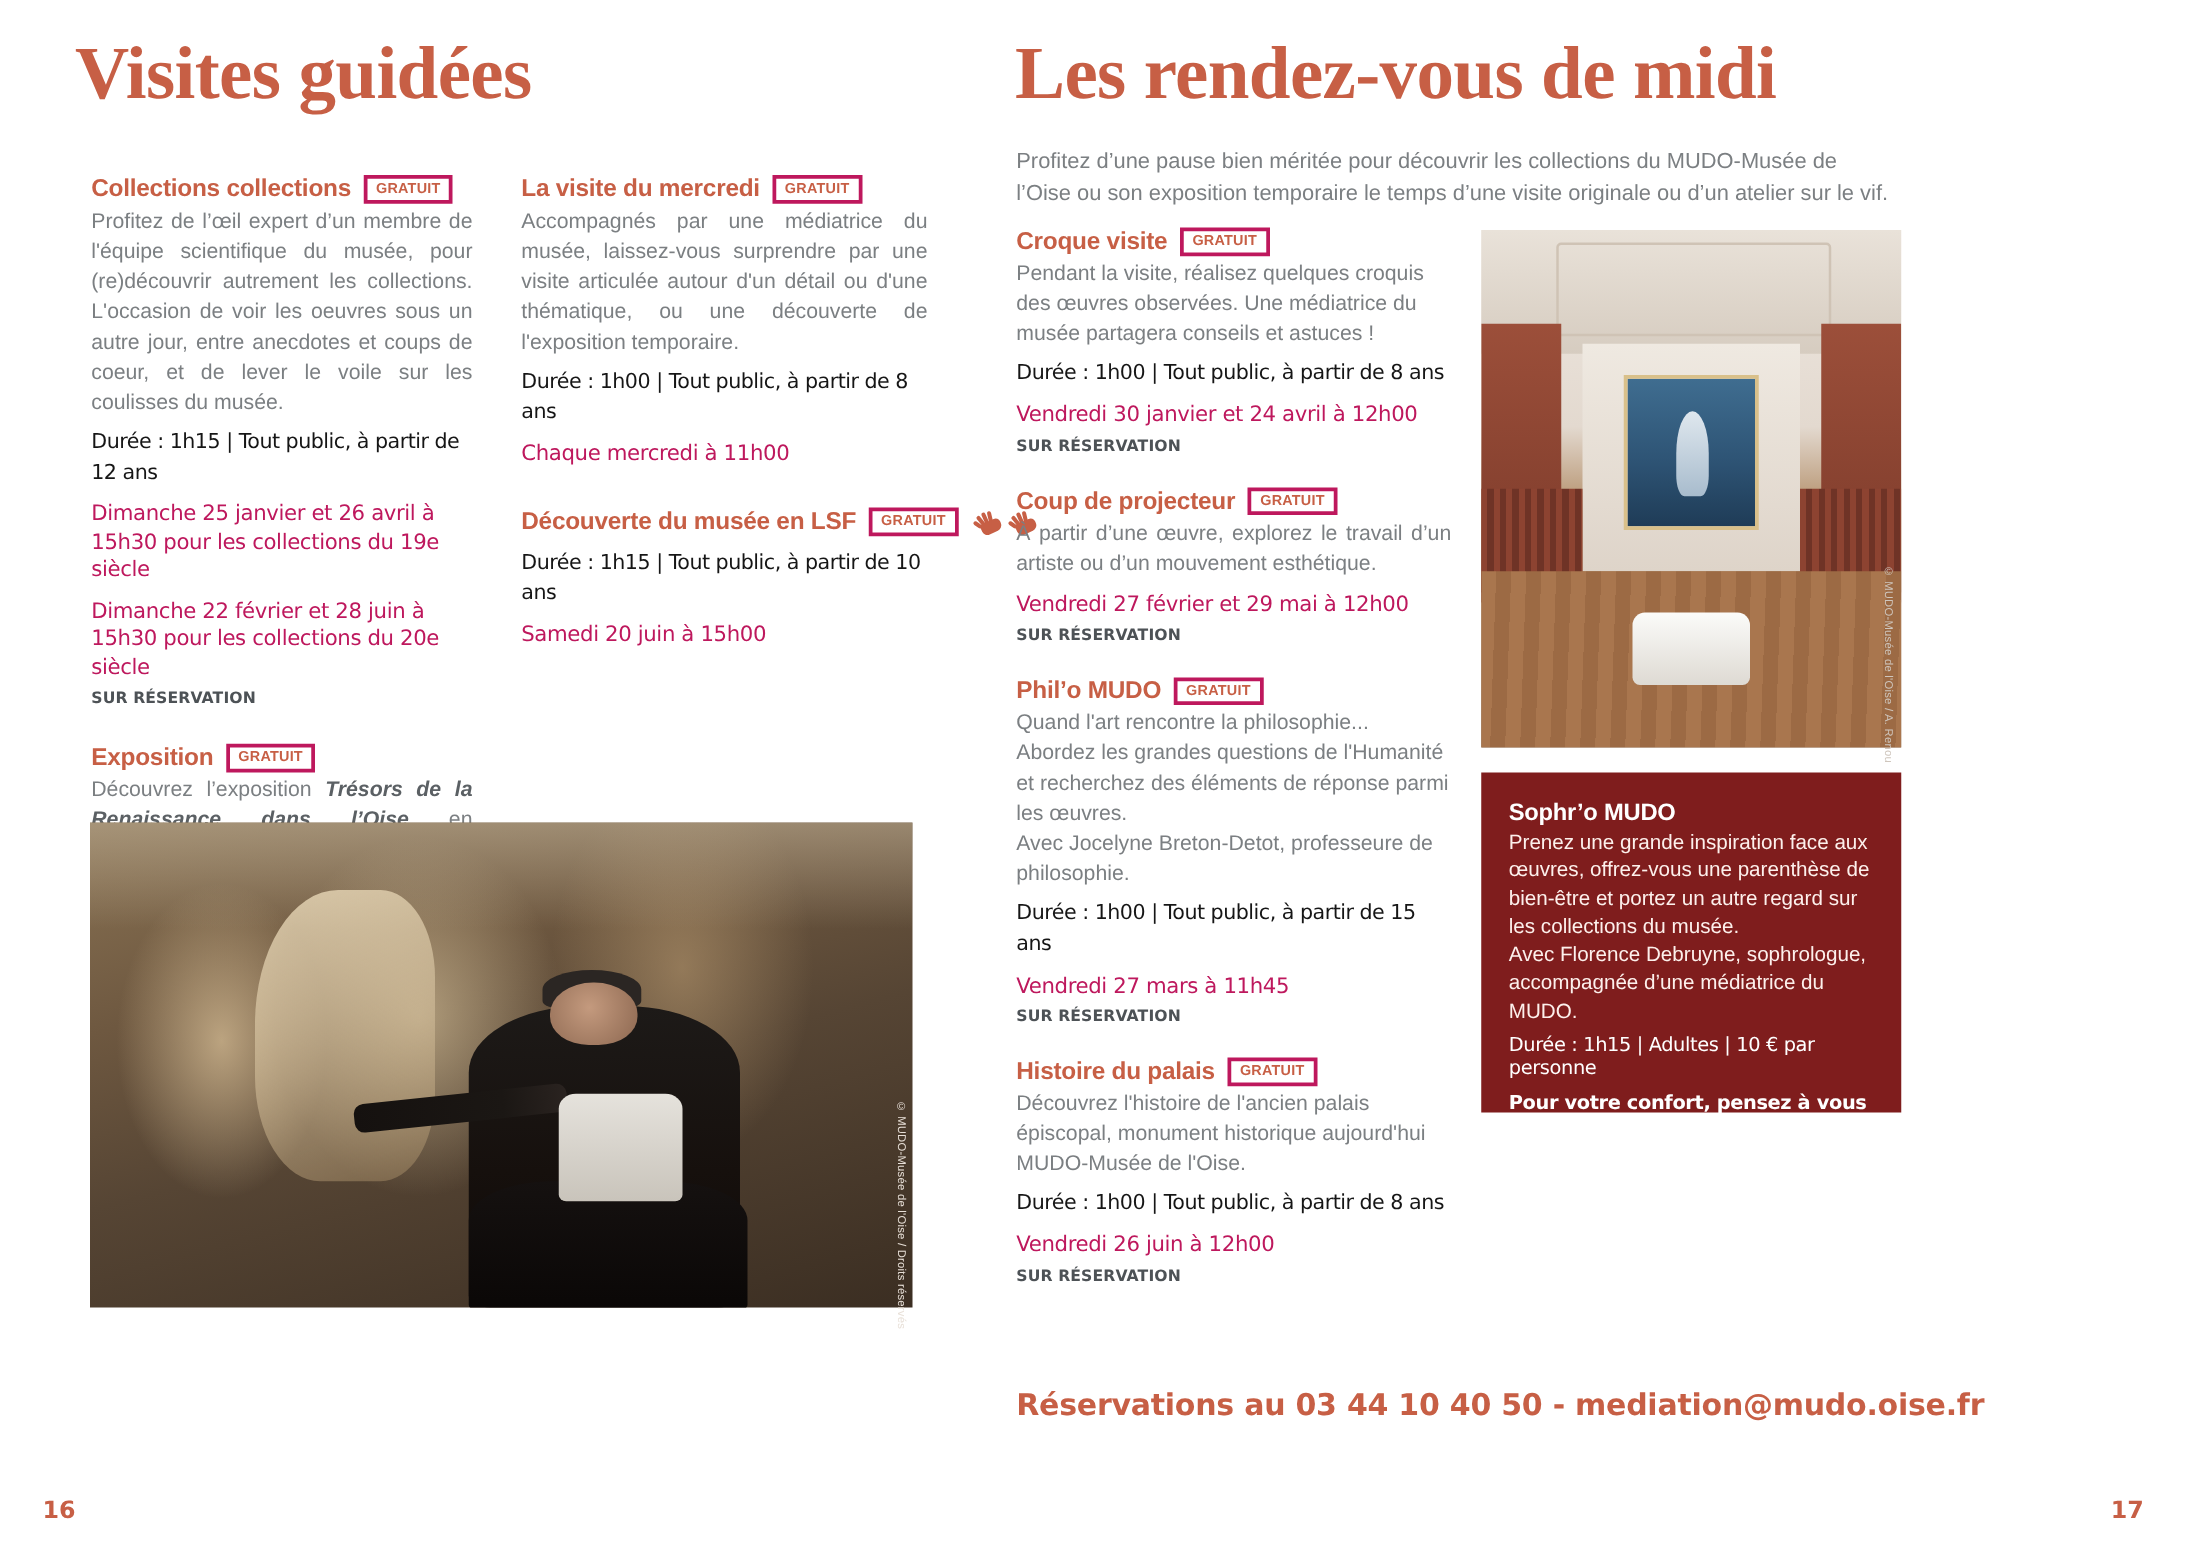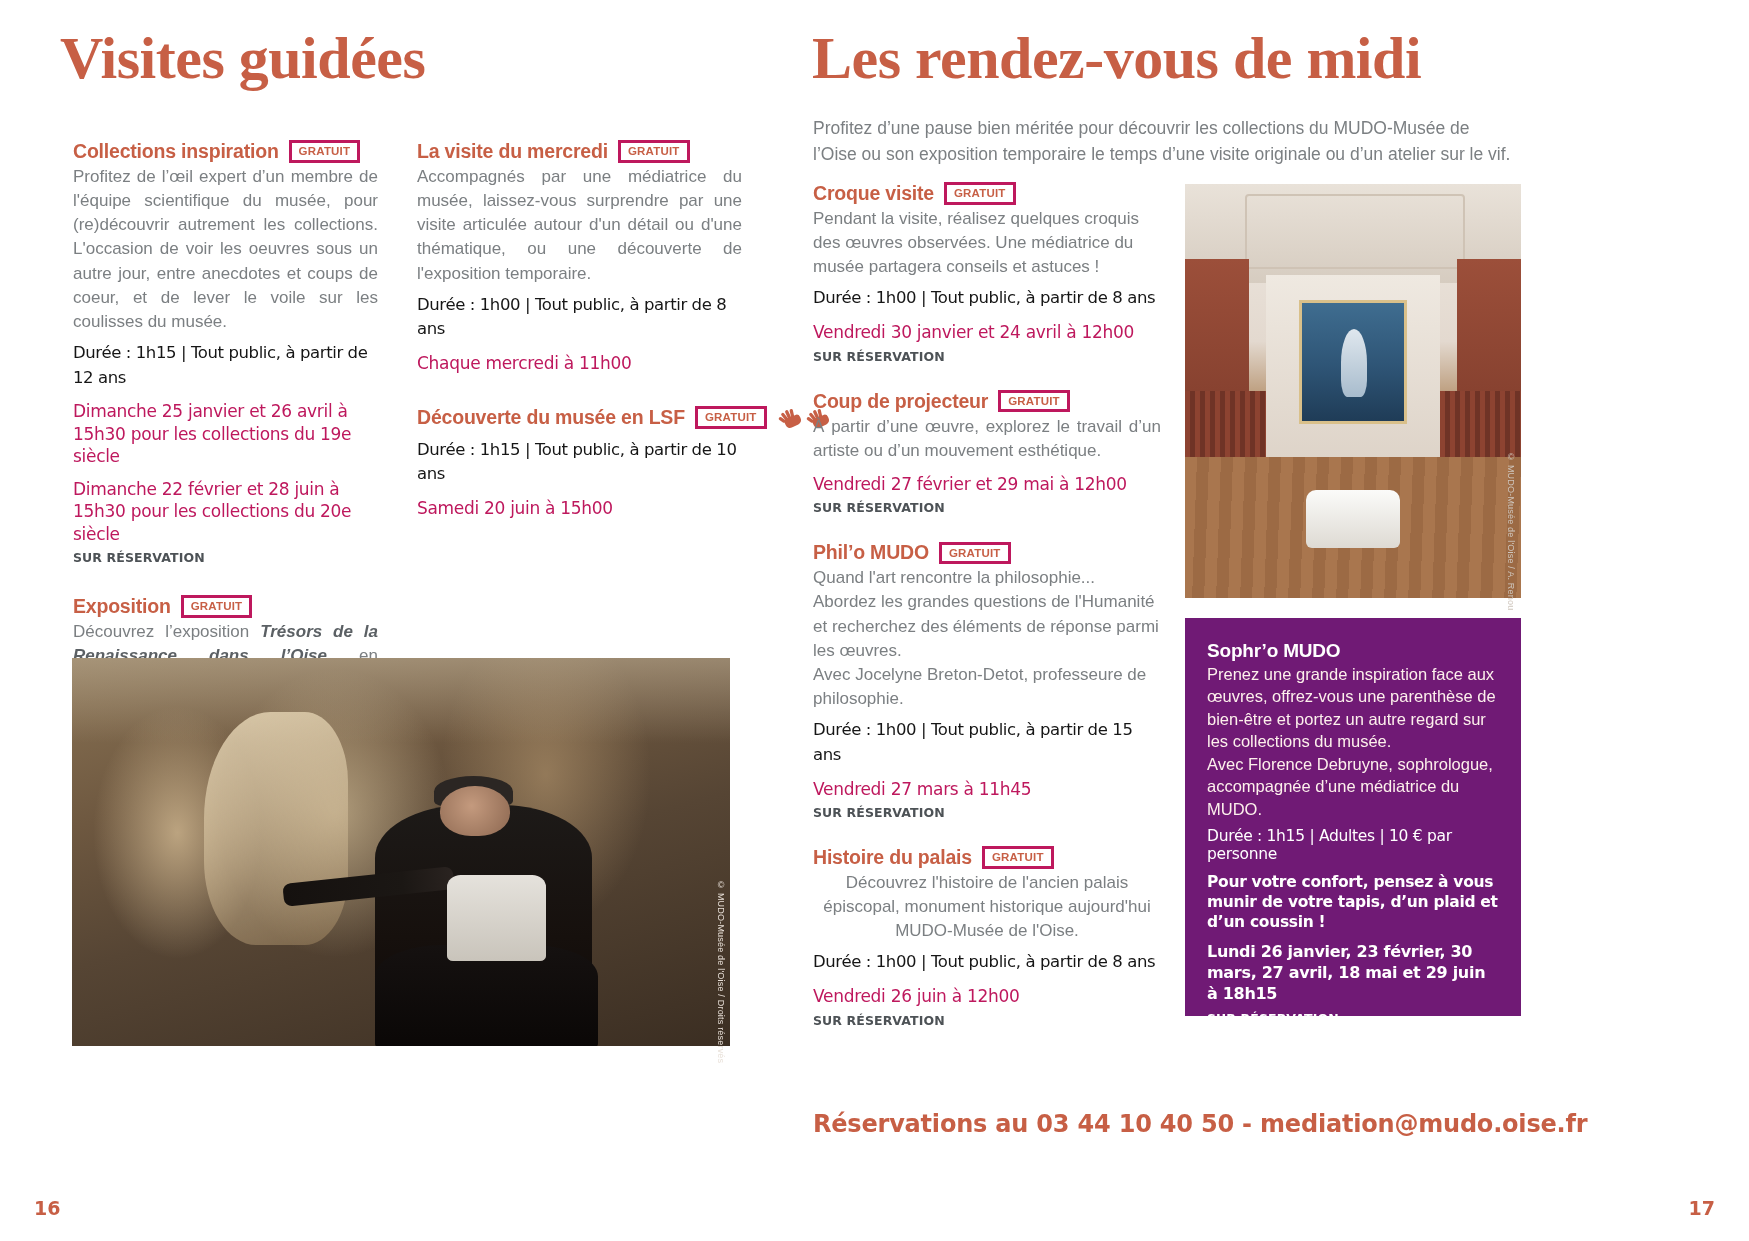--- a/index.html
+++ b/index.html
@@ -215,22 +215,22 @@
   .gallery .railL, .gallery .railR {
     position: absolute; top: 50%; width: 24%; height: 22%;
     background: repeating-linear-gradient(90deg, #8d4331 0 5px, #6f3326 5px 10px);
   }
   .gallery .railL { left: 0; }
   .gallery .railR { right: 0; }
 
   
   .callout {
     position: absolute;
-    left: 1185px; top: 618px; width: 336px; height: 398px;
-    background: #701a75;
+    left: 1185px; top: 618px; width: 336px; height: 272px;
+    background: #7f1d1d;
     color: #ffffff;
     padding: 22px 22px 16px 22px;
   }
   .callout .c-title {
     font-weight: 700; font-size: 19px; margin-bottom: 1px;
     letter-spacing: -0.2px;
   }
   .callout .c-body {
     font-size: 16.5px; line-height: 1.36; color: #fdf0ec;
   }
@@ -273,21 +273,21 @@
 <div class="page">
 
   <div class="col" style="left:60px; top:28px; width:700px;">
     <div class="big-title">Visites guidées</div>
   </div>
 
   <div class="col" style="left:73px; top:140px; width:305px;">
 
     <div class="sect">
       <div class="sect-head">
-        <span class="sect-title">Collections inspiration</span>
+        <span class="sect-title">Collections collections</span>
         <span class="badge">GRATUIT</span>
       </div>
       <div class="body-txt">Profitez de l’œil expert d’un membre de l'équipe scientifique du musée, pour (re)découvrir autrement les collections. L'occasion de voir les oeuvres sous un autre jour, entre anecdotes et coups de coeur, et de lever le voile sur les coulisses du musée.</div>
       <div class="duree">Durée : 1h15 | Tout public, à partir de 12 ans</div>
       <div class="date">Dimanche 25 janvier et 26 avril à 15h30 pour les collections du 19e siècle</div>
       <div class="date">Dimanche 22 février et 28 juin à 15h30 pour les collections du 20e siècle</div>
       <div class="resa">SUR RÉSERVATION</div>
     </div>
 
     <div class="sect" style="margin-top:30px;">
@@ -399,21 +399,21 @@
       <div class="duree">Durée : 1h00 | Tout public, à partir de 15 ans</div>
       <div class="date">Vendredi 27 mars à 11h45</div>
       <div class="resa">SUR RÉSERVATION</div>
     </div>
 
     <div class="sect" style="margin-top:26px;">
       <div class="sect-head">
         <span class="sect-title">Histoire du palais</span>
         <span class="badge">GRATUIT</span>
       </div>
-      <div class="body-txt" style="text-align:center;">Découvrez l'histoire de l'ancien palais épiscopal, monument historique aujourd'hui MUDO-Musée de l'Oise.</div>
+      <div class="body-txt" style="text-align:left;">Découvrez l'histoire de l'ancien palais épiscopal, monument historique aujourd'hui MUDO-Musée de l'Oise.</div>
       <div class="duree">Durée : 1h00 | Tout public, à partir de 8 ans</div>
       <div class="date">Vendredi 26 juin à 12h00</div>
       <div class="resa">SUR RÉSERVATION</div>
     </div>
   </div>
 
   <div class="photo gallery">
     <div class="ceil"></div>
     <div class="wallL"></div>
     <div class="wallR"></div>

